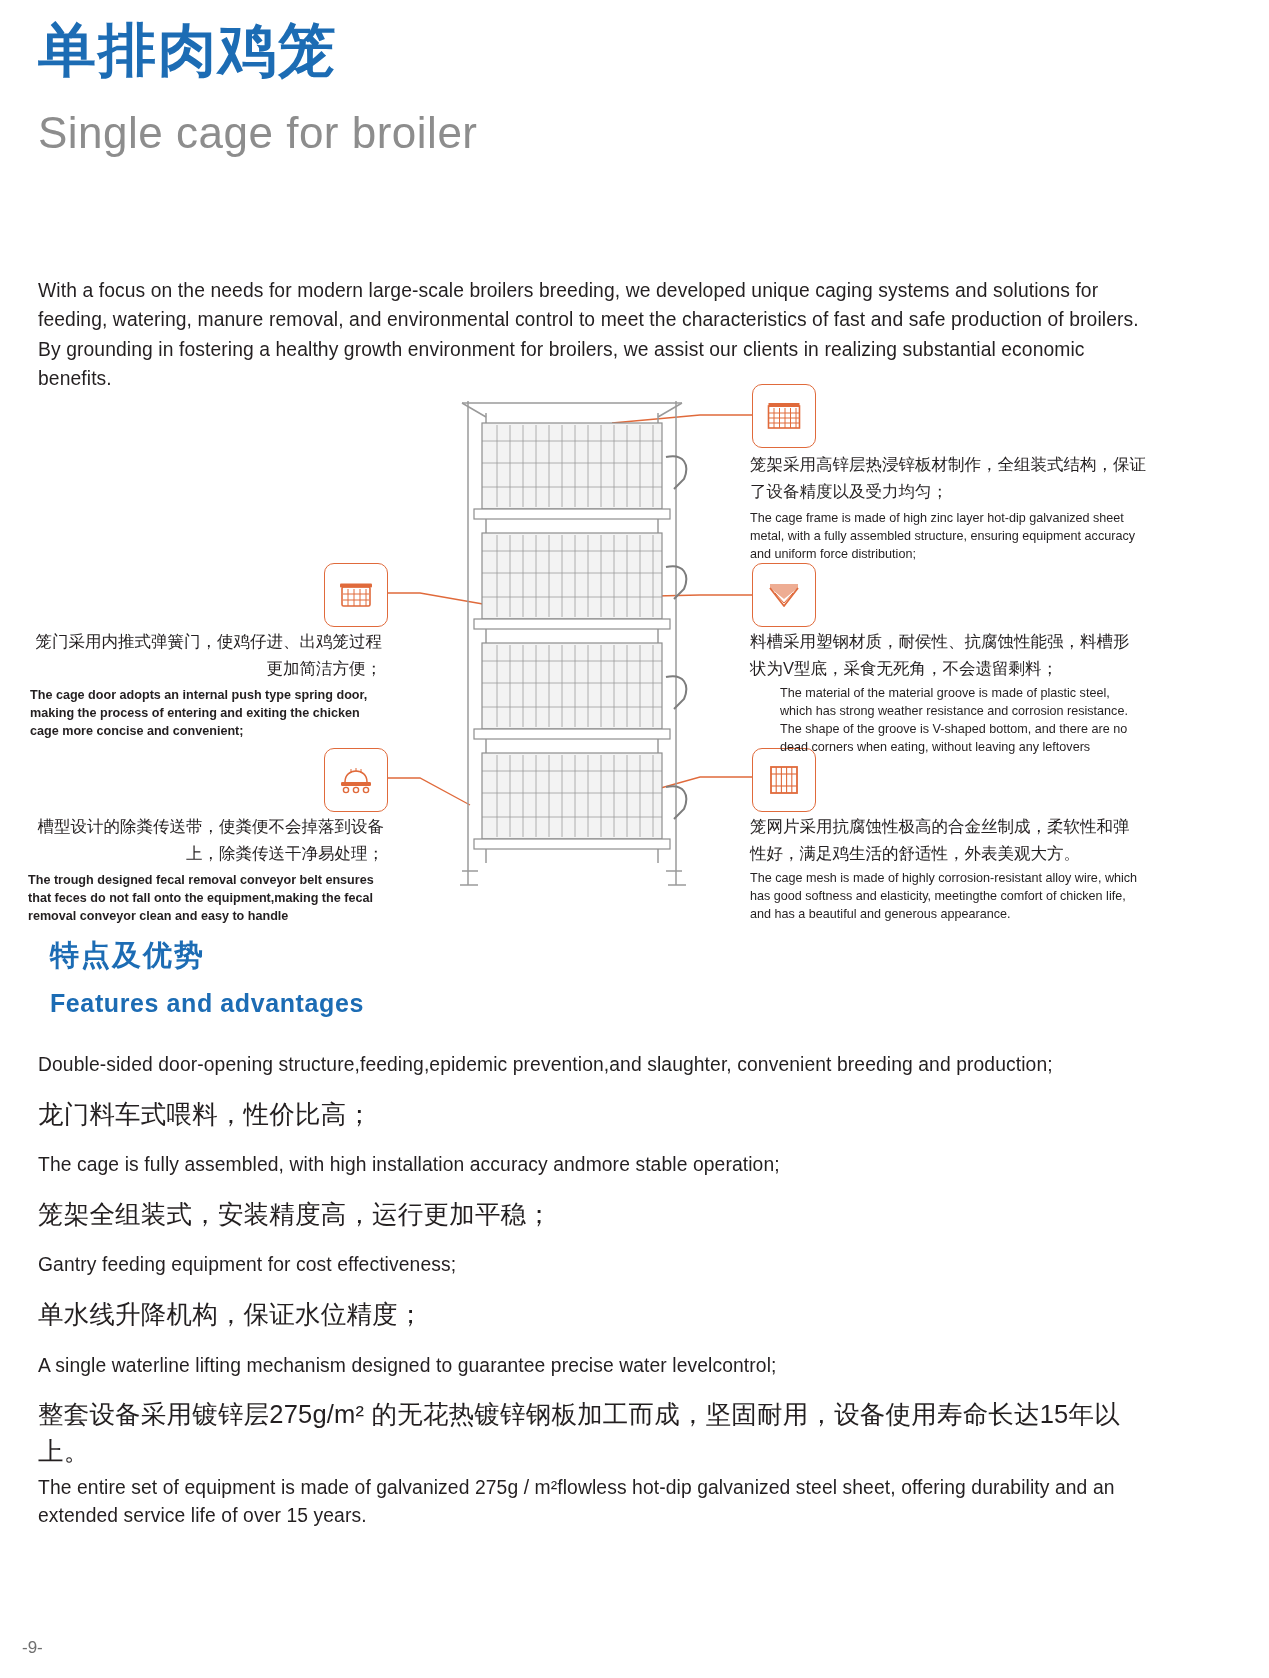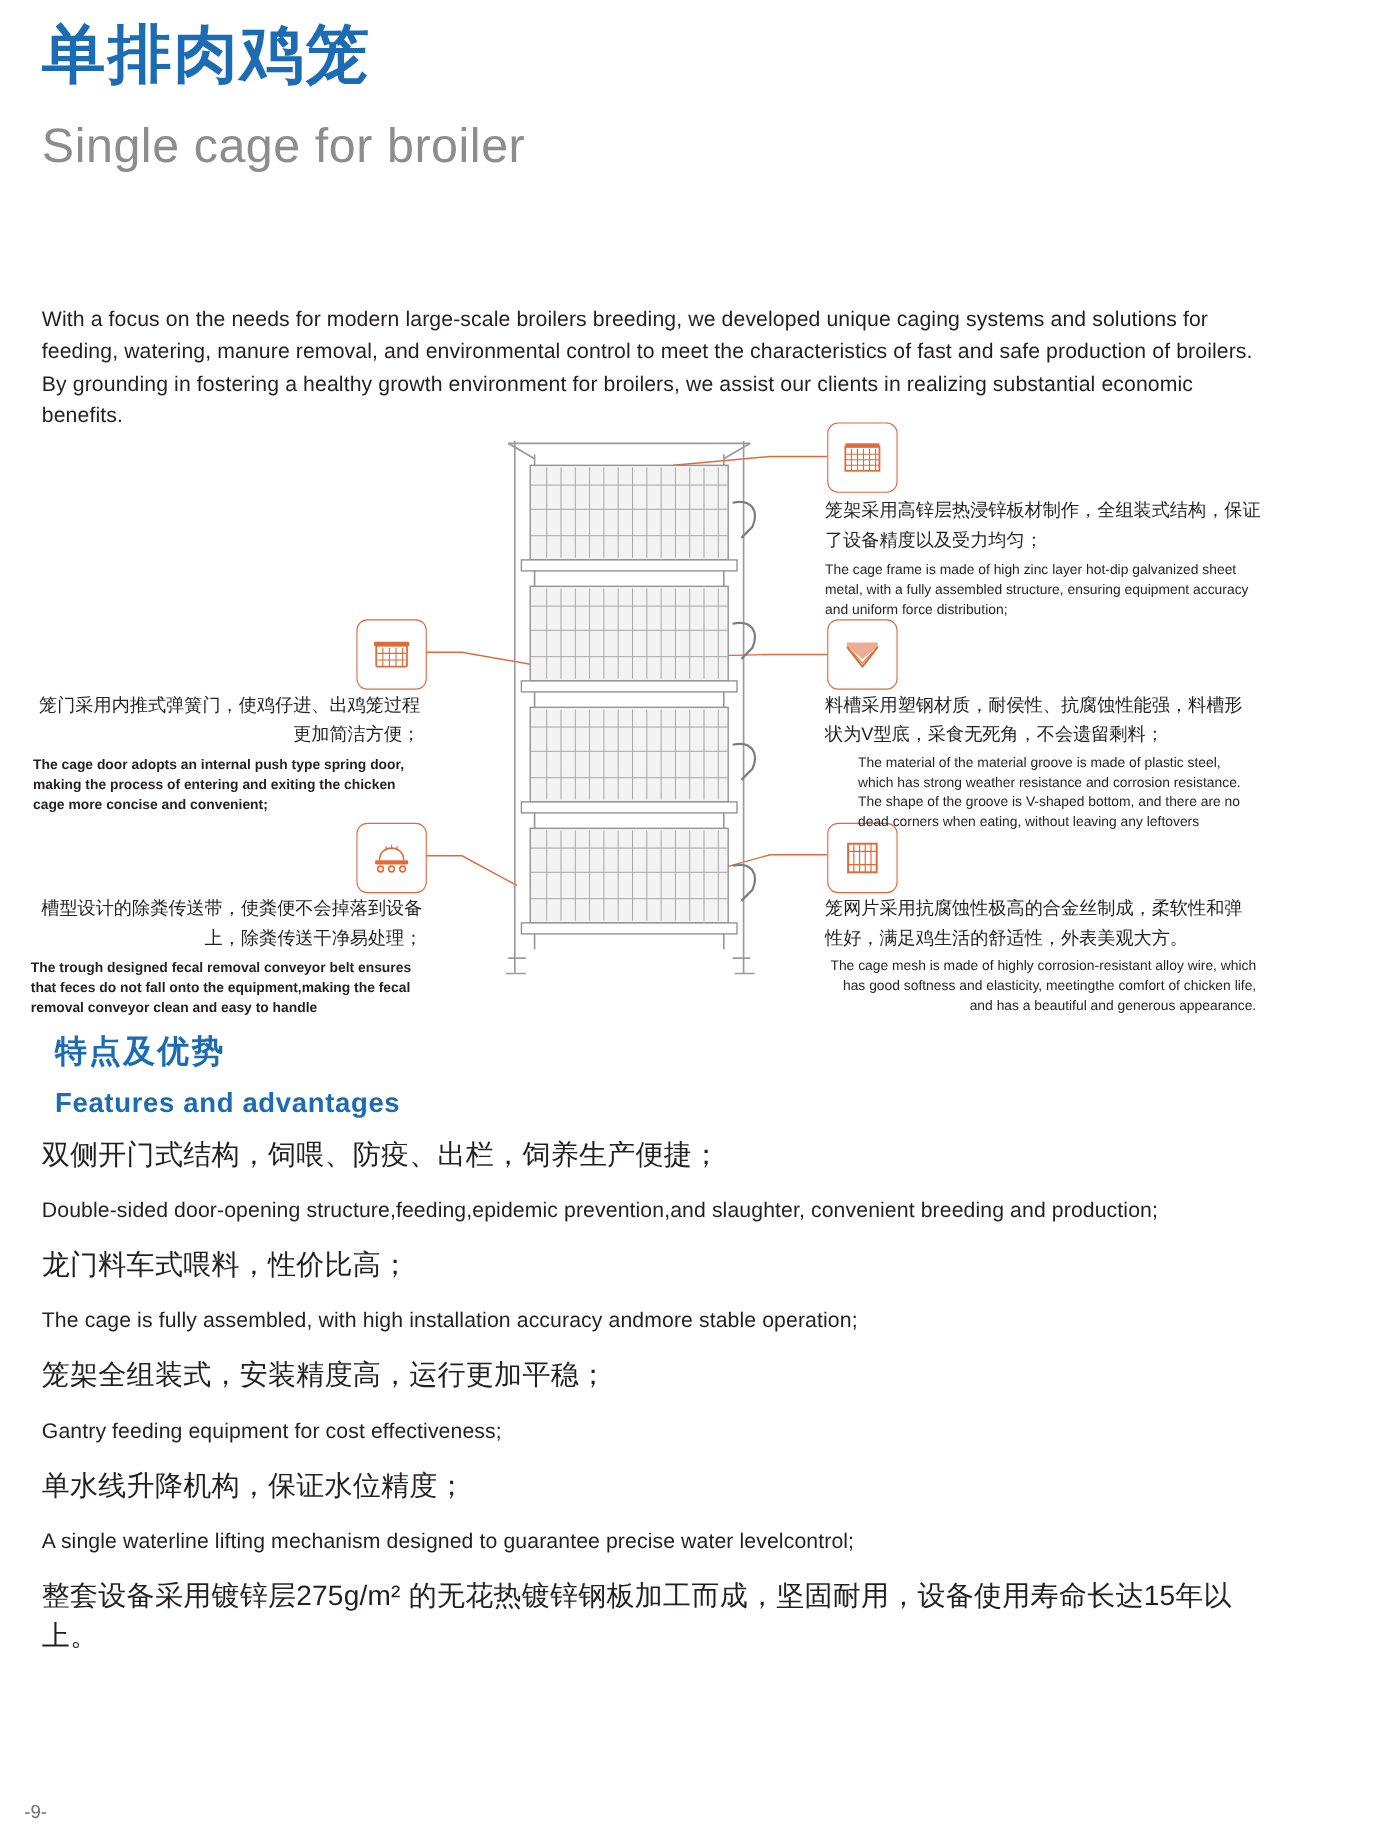--- a/index.html
+++ b/index.html
@@ -410,43 +410,43 @@
       <div class="en" style="margin-top:4px; font-weight:normal; padding-left:30px;">The material of the material groove is made of plastic steel, which has strong weather resistance and corrosion resistance. The shape of the groove is V-shaped bottom, and there are no dead corners when eating, without leaving any leftovers</div>
     </div>
 
     <div class="callout left" style="left:28px; top:428px; width:356px;">
       <div class="cn">槽型设计的除粪传送带，使粪便不会掉落到设备上，除粪传送干净易处理；</div>
       <div class="en" style="margin-top:6px;">The trough designed fecal removal conveyor belt ensures that feces do not fall onto the equipment,making the fecal removal conveyor clean and easy to handle</div>
     </div>
 
     <div class="callout right" style="left:750px; top:428px; width:392px;">
       <div class="cn">笼网片采用抗腐蚀性极高的合金丝制成，柔软性和弹性好，满足鸡生活的舒适性，外表美观大方。</div>
-      <div class="en" style="margin-top:4px; font-weight:normal;text-align:right;">The cage mesh is made of highly corrosion-resistant alloy wire, which has good softness and elasticity, meetingthe comfort of chicken life, and has a beautiful and generous appearance.</div>
+      <div class="en" style="margin-top:4px; font-weight:normal;">The cage mesh is made of highly corrosion-resistant alloy wire, which has good softness and elasticity, meetingthe comfort of chicken life, and has a beautiful and generous appearance.</div>
     </div>
   </div>
 
   <div class="feat-cn">特点及优势</div>
   <div class="feat-en">Features and advantages</div>
 
   <div class="features">
     <div class="feature-item">
-      <div class="f-cn">双侧开门式结构，饲喂、防疫、出栏，饲养生产便捷；</div>
       <div class="f-en">Double-sided door-opening structure,feeding,epidemic prevention,and slaughter, convenient breeding and production;</div>
     </div>
     <div class="feature-item">
       <div class="f-cn">龙门料车式喂料，性价比高；</div>
       <div class="f-en">The cage is fully assembled, with high installation accuracy andmore stable operation;</div>
     </div>
     <div class="feature-item">
       <div class="f-cn">笼架全组装式，安装精度高，运行更加平稳；</div>
       <div class="f-en">Gantry feeding equipment for cost effectiveness;</div>
     </div>
     <div class="feature-item">
       <div class="f-cn">单水线升降机构，保证水位精度；</div>
       <div class="f-en">A single waterline lifting mechanism designed to guarantee precise water levelcontrol;</div>
     </div>
     <div class="feature-item last">
       <div class="f-cn">整套设备采用镀锌层275g/m² 的无花热镀锌钢板加工而成，坚固耐用，设备使用寿命长达15年以上。</div>
+      <div class="f-en">The entire set of equipment is made of galvanized 275g / m²flowless hot-dip galvanized steel sheet, offering durability and an extended service life of over 15 years.</div>
     </div>
   </div>
 
   <div class="page-num">-9-</div>
 </div>
 
 </body></html>

